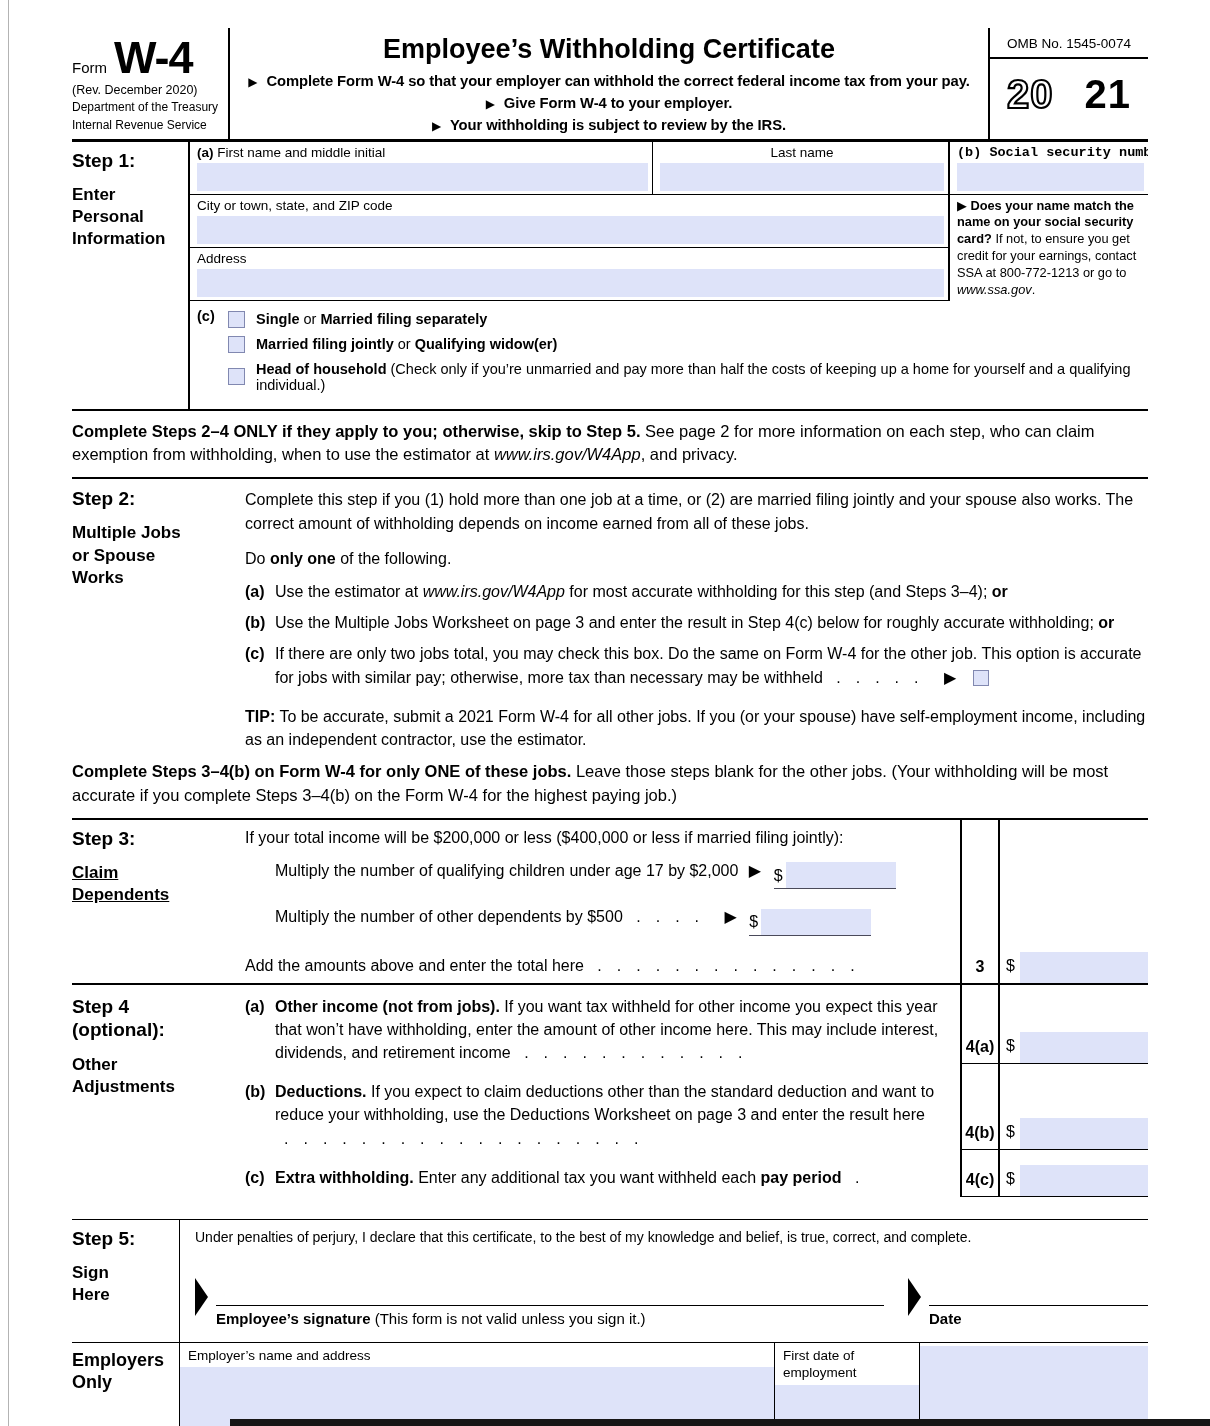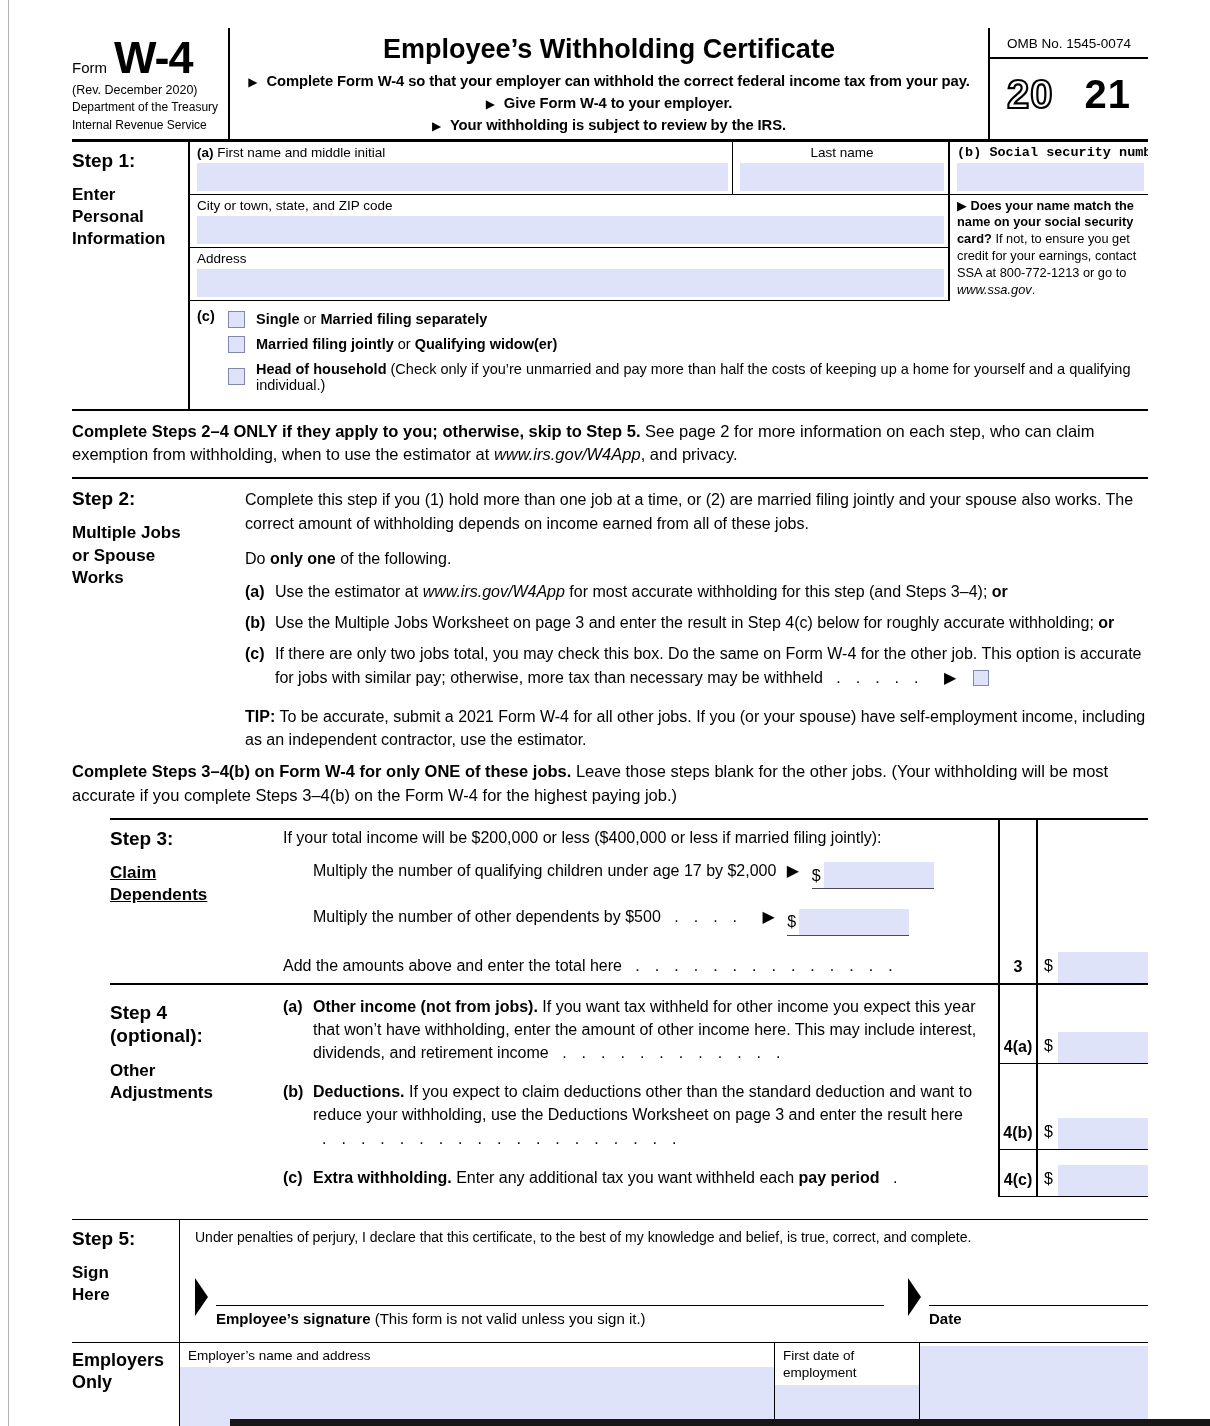--- a/index.html
+++ b/index.html
@@ -39,21 +39,21 @@
   
   .step1{display:flex;border-bottom:2px solid #000;}
   .s1-left{width:118px;border-right:2px solid #000;padding:8px 4px 0 0;}
   .step-label{font-size:19px;font-weight:bold;}
   .step-sublabel{font-size:17px;font-weight:bold;line-height:1.3;margin-top:12px;}
   .s1-body{flex:1;display:flex;flex-direction:column;}
   .s1-grid{display:flex;}
   .s1-fields{flex:1;display:flex;flex-direction:column;}
   .f-row-split{display:flex;border-bottom:1.5px solid #000;}
   .f-cell{padding:3px 4px 3px 7px;display:flex;flex-direction:column;}
-  .f-cell-first{width:543px;border-right:1.5px solid #000;}
+  .f-cell-first{width:463px;border-right:1.5px solid #000;}
   .f-cell-last{flex:1;text-align:center;}
   .f-row{border-bottom:1.5px solid #000;padding:3px 4px 3px 7px;display:flex;flex-direction:column;flex:1;}
   .f-label{font-size:13.5px;padding-bottom:3px;white-space:nowrap;}
   .f-tag{font-weight:bold;}
   .input-line{height:28px;background:var(--input-fill);}
   .ssn-box{width:200px;border-left:2px solid #000;display:flex;flex-direction:column;overflow:hidden;}
   .ssn-top{border-bottom:1.5px solid #000;padding:3px 4px 3px 7px;font-family:Liberation Mono, monospace;}
   .ssn-label{font-size:13.5px;font-weight:bold;padding-bottom:3px;white-space:nowrap;}
   .ssn-note{padding:3px 5px 0 7px;font-size:12.8px;line-height:1.32;}
   .c-section{position:relative;padding:6px 0 8px 38px;}
@@ -75,21 +75,21 @@
   .item{display:flex;margin:8px 0;}
   .item-tag{width:30px;flex-shrink:0;font-weight:bold;}
   .item-body{flex:1;}
   .tip{margin-top:16px;}
   .dots{letter-spacing:15px;margin-left:9px;}
   .arrow{font-weight:bold;margin-left:6px;}
   .cb-inline{display:inline-block;width:16px;height:16px;background:var(--input-fill);border:1.5px solid var(--checkbox-border);vertical-align:-3px;margin-left:12px;}
 
   
   .steps34-top{border-top:2px solid #000;}
-  .stepsec{display:flex;margin-left:38px;}
+  .stepsec{display:flex;}
   .s34-content{flex:1;font-size:16px;line-height:1.45;display:flex;flex-direction:column;}
   .s3row{display:flex;align-items:stretch;}
   .rowtext{width:715px;flex-shrink:0;}
   .numcol{width:40px;flex-shrink:0;border-left:2px solid #000;border-right:2px solid #000;display:flex;align-items:flex-end;justify-content:center;font-weight:bold;font-size:16px;padding-bottom:5px;}
   .amtcol{flex:1;display:flex;align-items:flex-end;padding-left:6px;}
   .amt-d{padding-bottom:6px;}
   .amt-input{flex:1;height:31px;margin-left:5px;background:var(--input-fill);}
   .hline{border-bottom:1.5px solid #000;}
   .step3-sec{border-bottom:2px solid #000;}
   .ind30{padding-left:30px;}
@@ -340,21 +340,21 @@
           </div>
         <div class="amtcol">
           <span class="amt-d">$</span>
           <span class="amt-input"></span>
         </div>
       </div>
     </div>
   </div>
 
   <div class="stepsec">
-    <div class="s-left" style="padding-top:16px;">
+    <div class="s-left" style="padding-top:10px;">
       <div class="step-label" style="width:110px;line-height:1.25;">Step 4 (optional):</div>
       <div class="step-sublabel" style="width:112px;">Other Adjustments</div>
     </div>
     <div class="s34-content">
       <div class="s3row">
         <div class="rowtext pt10">
           <div class="item" style="margin:0;">
             <div class="item-tag">(a)</div>
             <div class="item-body">
               <span class="b">Other income (not from jobs).</span>

